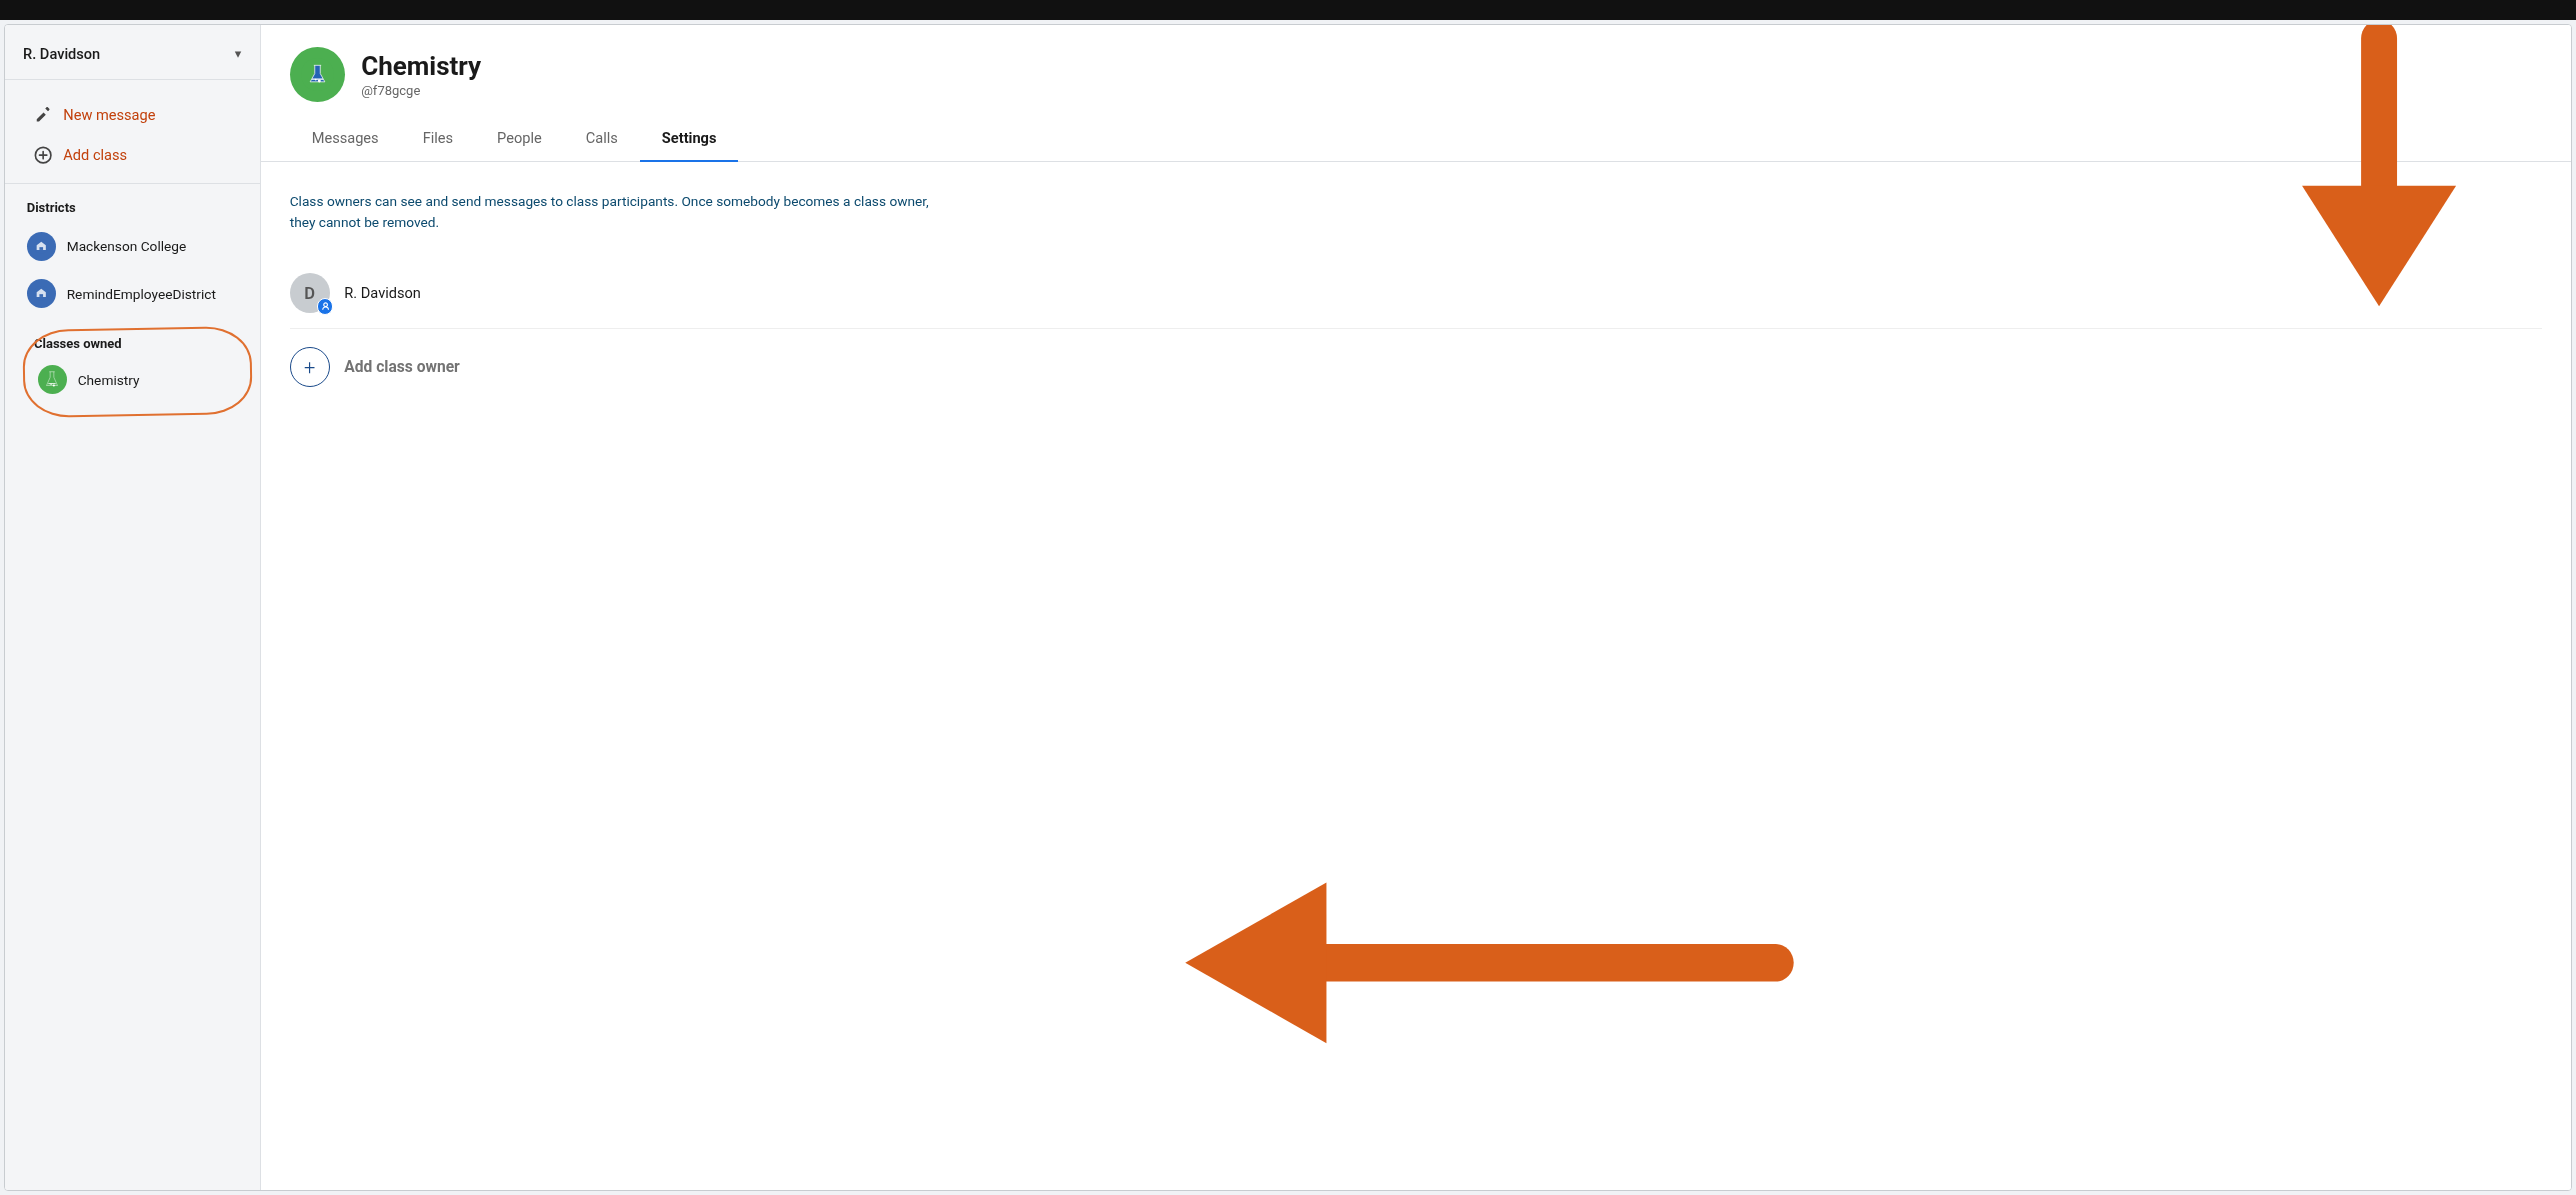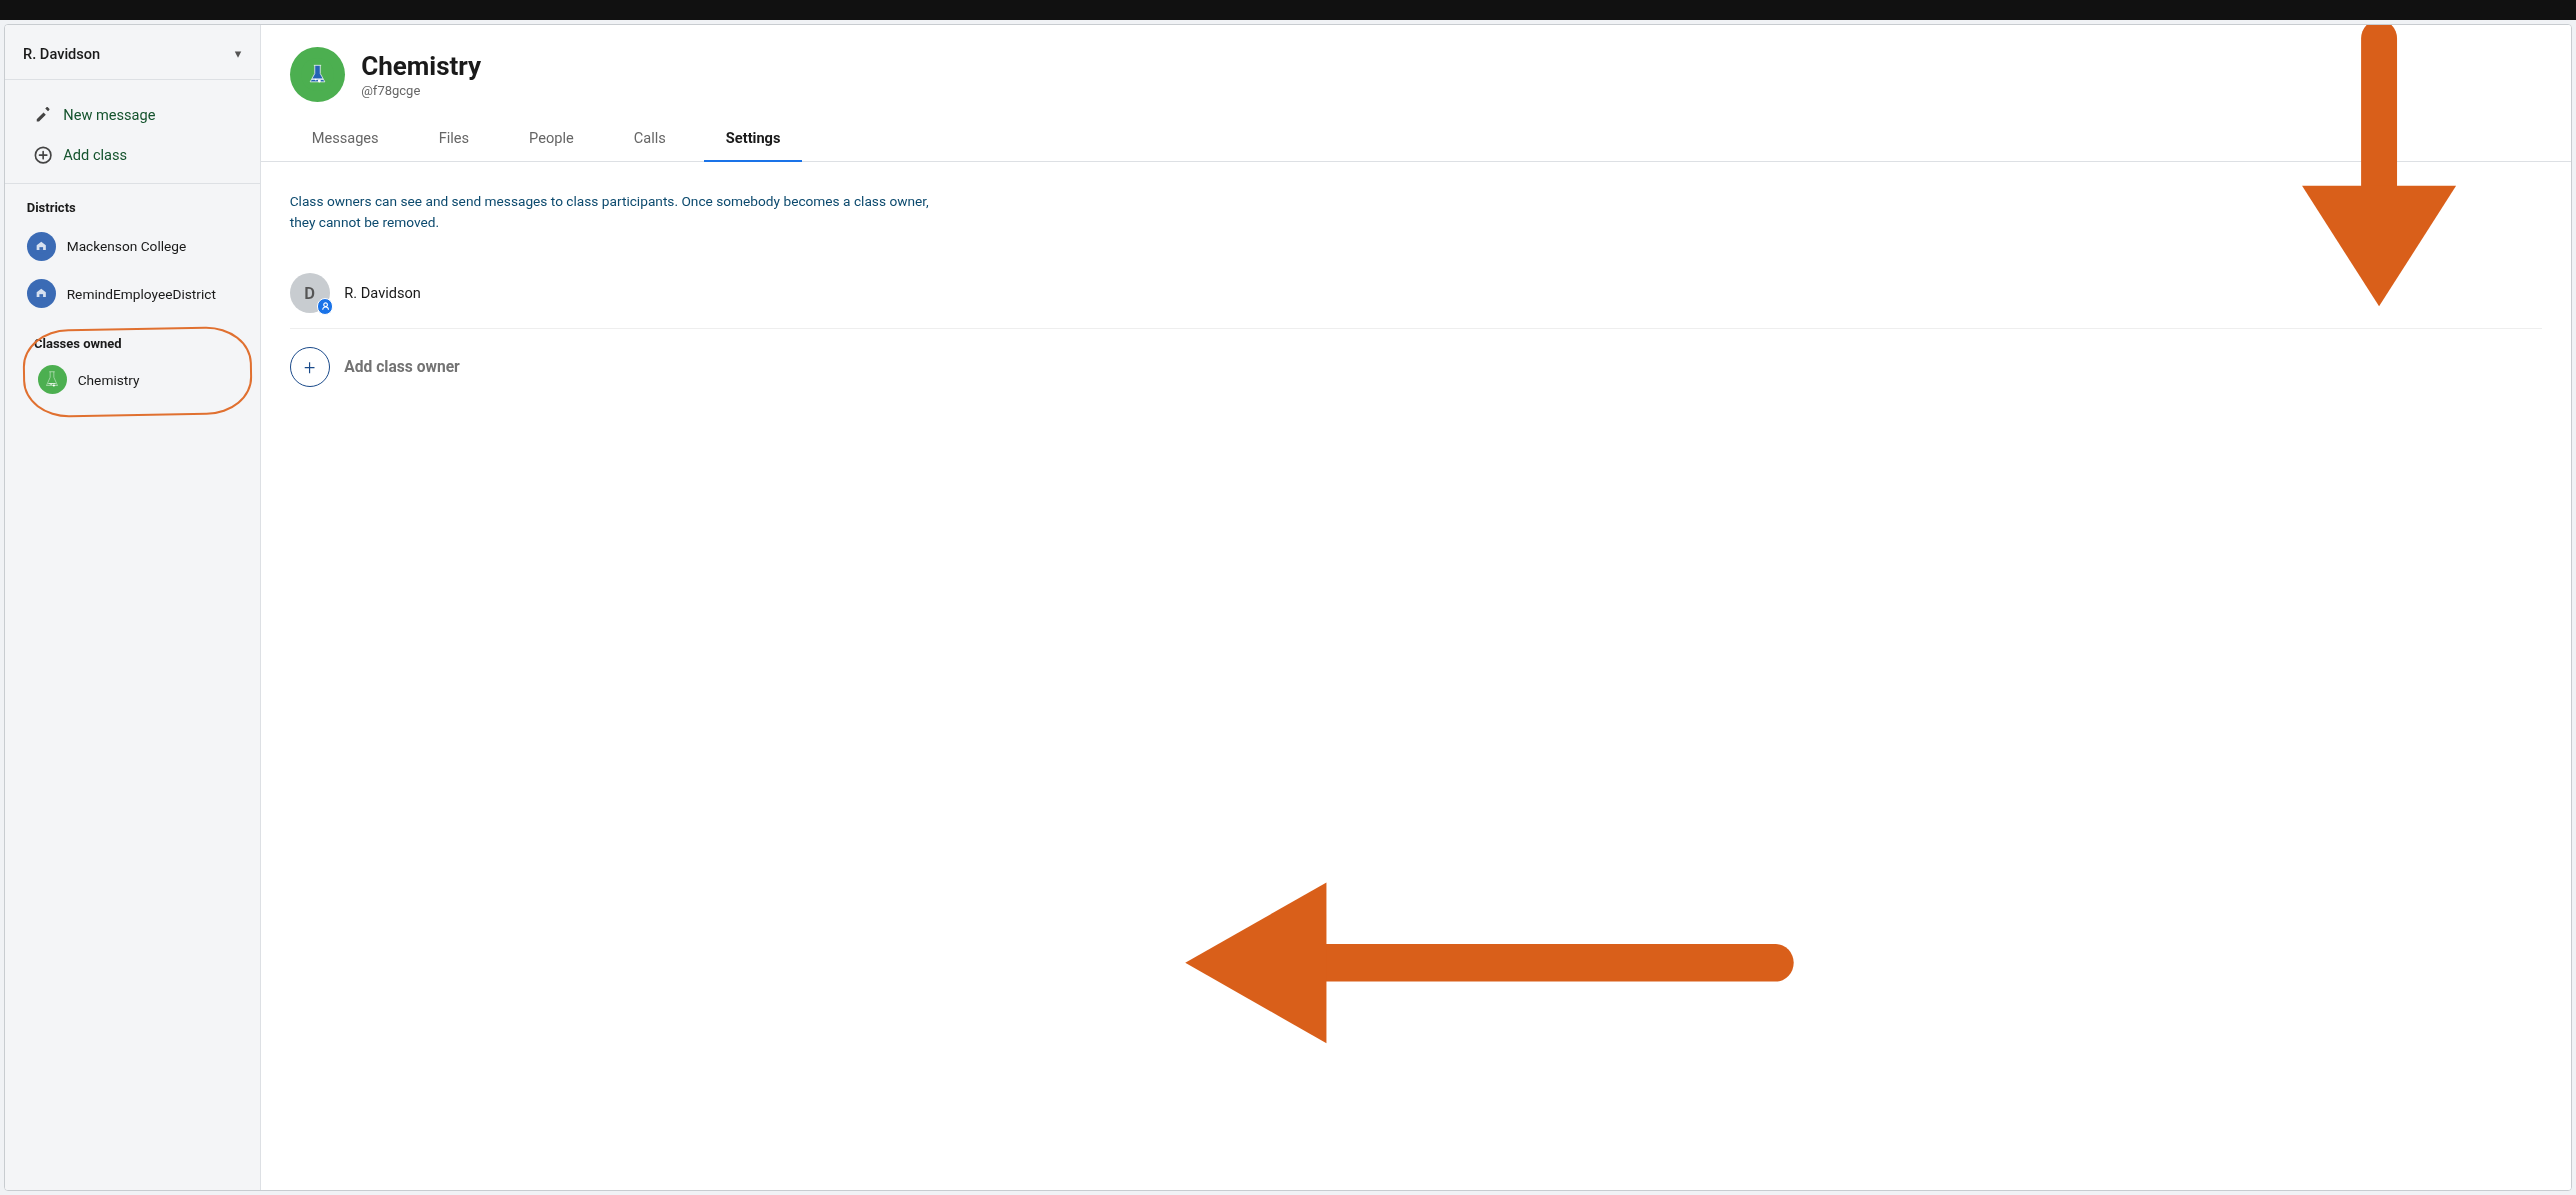--- a/index.html
+++ b/index.html
@@ -58,21 +58,21 @@
     .sidebar-actions {
       padding: 14.6px 0 7.3px 0;
       border-bottom: 0.9px solid #dde0e4;
     }
     .sidebar-action-item {
       display: flex;
       align-items: center;
       gap: 11px;
       padding: 11px 22px;
       font-size: 14.6px;
-      color: #14532d;
+      color: #c2410c;
       cursor: pointer;
       border-radius: 5.5px;
       margin: 0 7.3px;
     }
     .action-icon {
       font-size: 16.5px;
       color: #444;
       display: flex;
       align-items: center;
     }
@@ -194,21 +194,21 @@
     }
     .class-handle {
       font-size: 13px;
       color: #666;
       margin-top: 1.8px;
     }
 
     
     .tabs-bar {
       display: flex;
-      gap: 16px;
+      gap: 0;
       padding: 0 29px;
       margin-top: 14.6px;
       border-bottom: 0.9px solid #dde0e4;
       align-items: flex-end;
     }
     .tab-item {
       padding: 13px 22px;
       font-size: 14.6px;
       color: #666;
       cursor: pointer;

